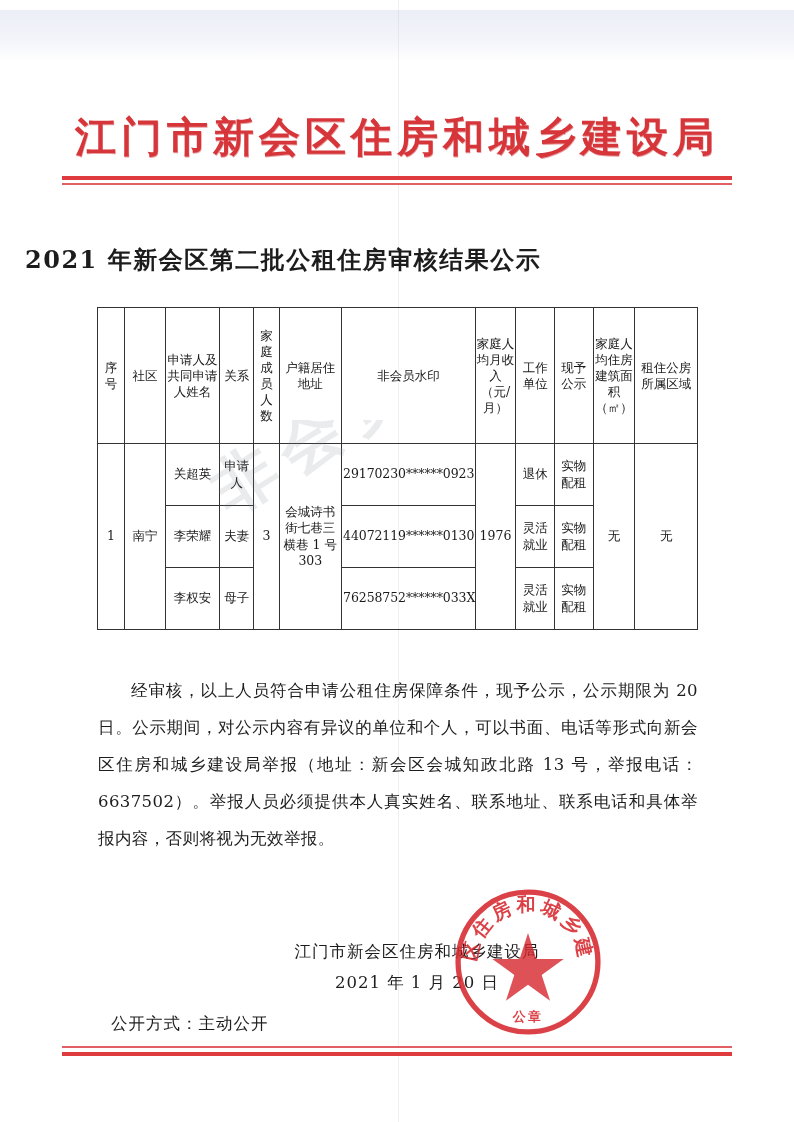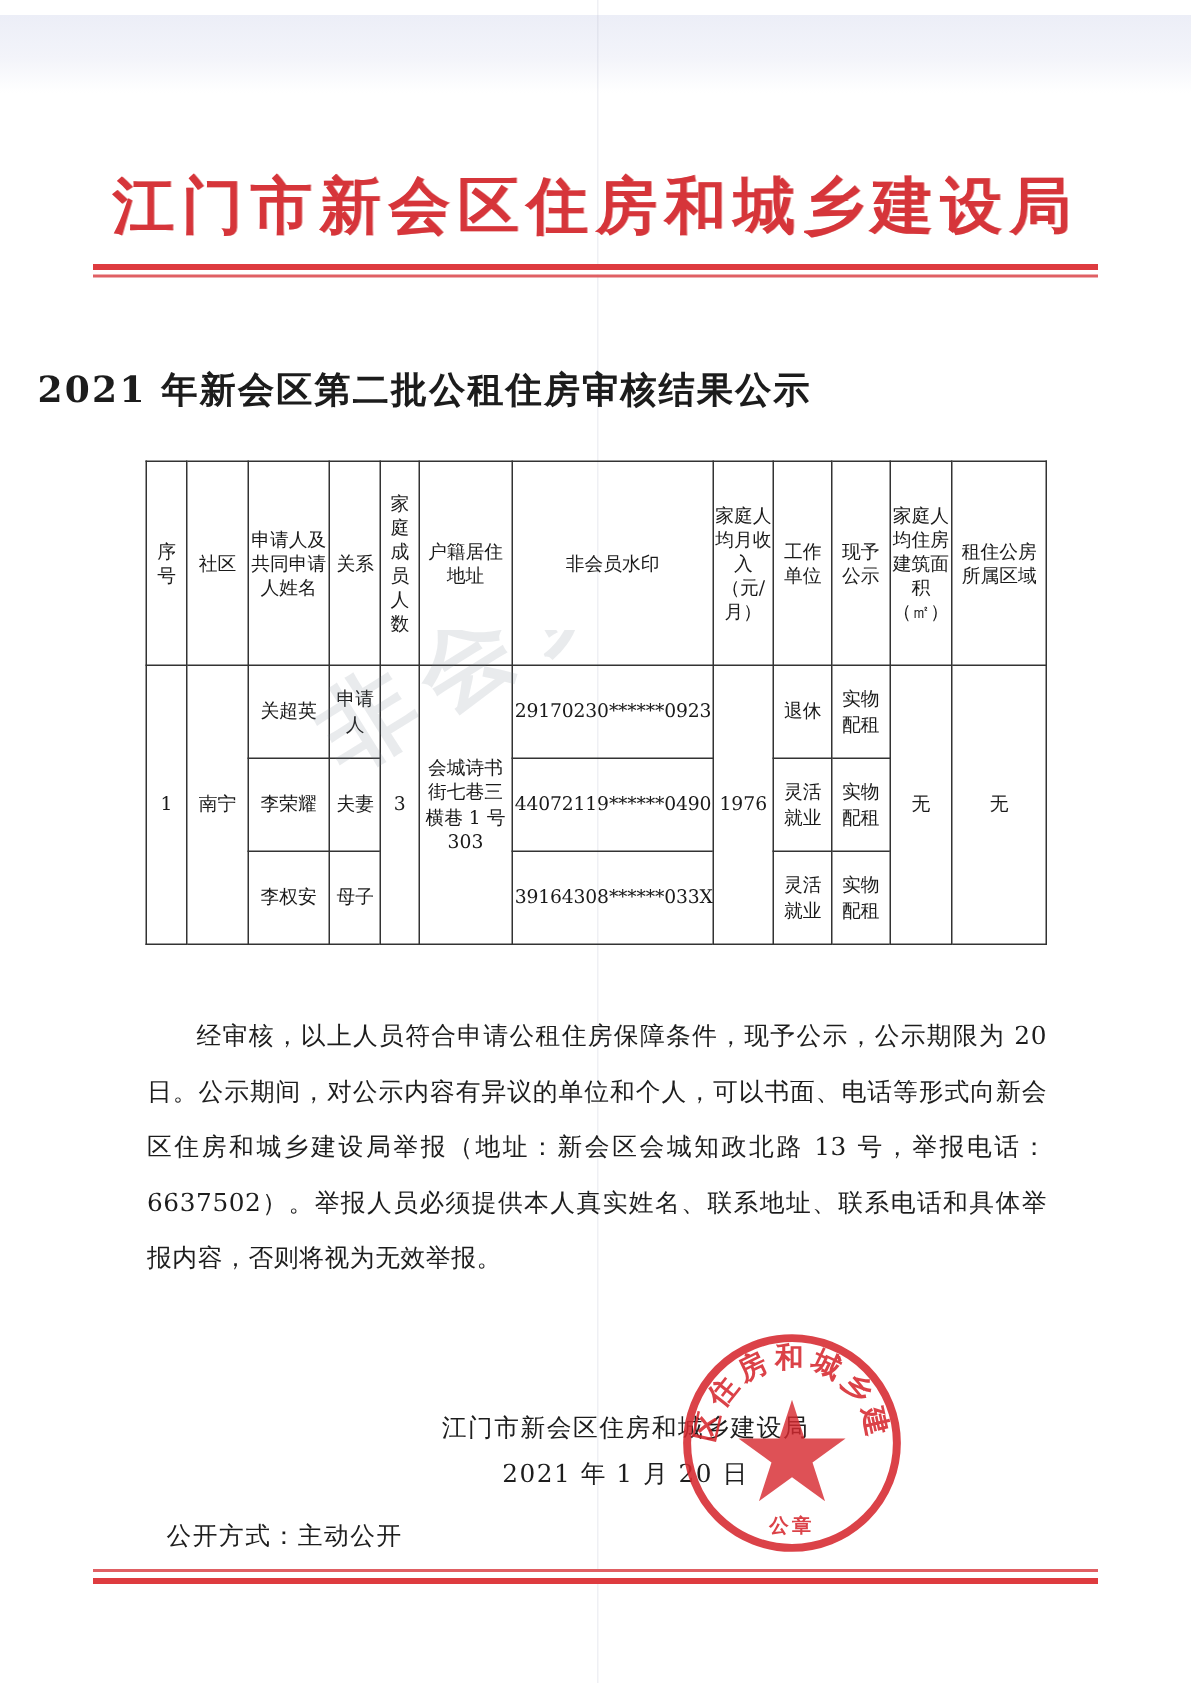--- a/index.html
+++ b/index.html
@@ -291,28 +291,28 @@
           <td class="cell-id">29170230******0923</td>
           <td rowspan="3">1976</td>
           <td>退休</td>
           <td>实物配租</td>
           <td rowspan="3">无</td>
           <td rowspan="3">无</td>
         </tr>
         <tr class="r-tall">
           <td>李荣耀</td>
           <td>夫妻</td>
-          <td class="cell-id">44072119******0490</td>
+          <td class="cell-id">44072119******0130</td>
           <td>灵活就业</td>
           <td>实物配租</td>
         </tr>
         <tr class="r-tall">
           <td>李权安</td>
           <td>母子</td>
-          <td class="cell-id">39164308******033X</td>
+          <td class="cell-id">76258752******033X</td>
           <td>灵活就业</td>
           <td>实物配租</td>
         </tr>
       </tbody>
     </table>
   </div>
 
   <div class="body-text">
     <p>经审核，以上人员符合申请公租住房保障条件，现予公示，公示期限为 20 日。公示期间，对公示内容有异议的单位和个人，可以书面、电话等形式向新会区住房和城乡建设局举报（地址：新会区会城知政北路 13 号，举报电话：6637502）。举报人员必须提供本人真实姓名、联系地址、联系电话和具体举报内容，否则将视为无效举报。</p>
   </div>

